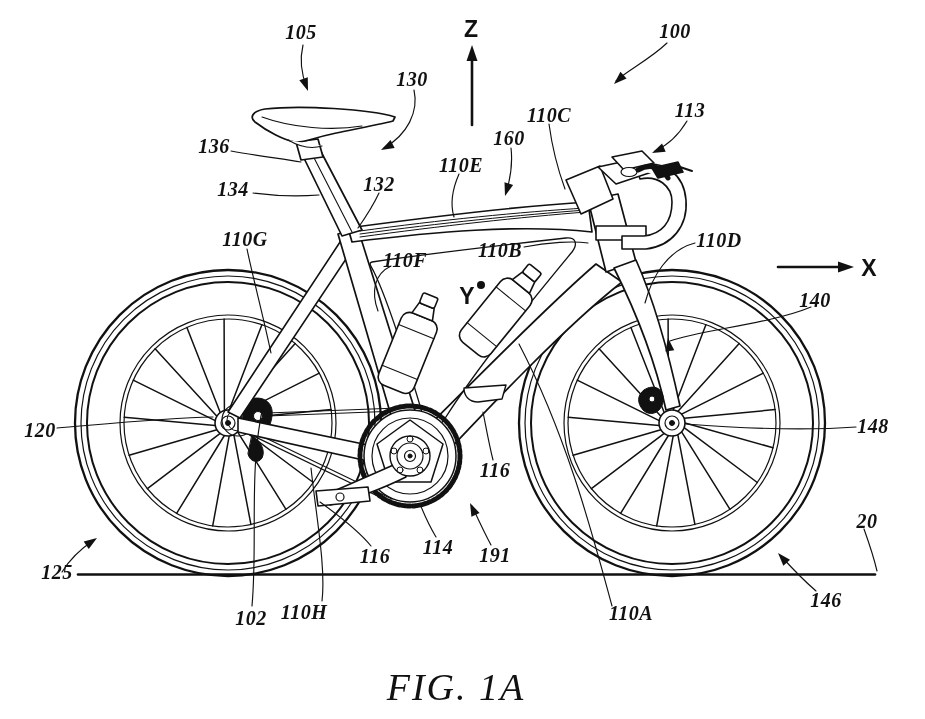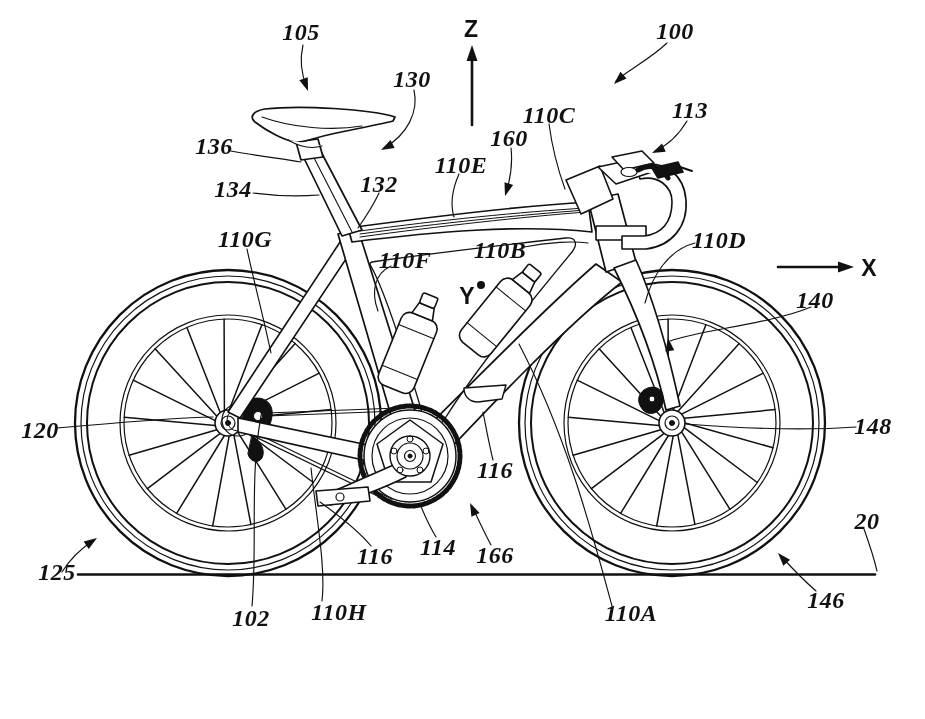--- a/index.html
+++ b/index.html
@@ -1,20 +1,20 @@
 <!DOCTYPE html>
 <html><head>
 <meta charset="utf-8">
 <style>
   html,body{margin:0;padding:0;background:#fff;}
   .stage{position:relative;width:925px;height:719px;background:#ffffff;overflow:hidden;
          font-family:"Liberation Serif",serif;color:#111;}
   .stage svg{position:absolute;left:0;top:0;}
   .lbl{position:absolute;transform:translate(-50%,-50%);font-style:italic;font-weight:600;
-       font-size:24px;letter-spacing:.5px;white-space:nowrap;color:#111;}
+       font-size:20px;letter-spacing:.5px;white-space:nowrap;color:#111;}
   .axis{position:absolute;transform:translate(-50%,-50%);font-family:"Liberation Sans",sans-serif;
         font-style:normal;font-weight:600;font-size:23px;color:#111;}
   .caption{position:absolute;left:456px;top:687px;transform:translate(-50%,-50%);
            font-style:italic;font-size:38px;letter-spacing:2px;color:#111;}
 </style>
 </head>
 <body>
 
 <div class="stage">
 
@@ -246,25 +246,26 @@
   <div class="lbl" style="left:405px;top:260px">110F</div>
   <div class="lbl" style="left:500px;top:250px">110B</div>
   <div class="lbl" style="left:719px;top:240px">110D</div>
   <div class="lbl" style="left:815px;top:300px">140</div>
   <div class="lbl" style="left:40px;top:430px">120</div>
   <div class="lbl" style="left:495px;top:470px">116</div>
   <div class="lbl" style="left:873px;top:426px">148</div>
   <div class="lbl" style="left:57px;top:572px">125</div>
   <div class="lbl" style="left:375px;top:556px">116</div>
   <div class="lbl" style="left:438px;top:547px">114</div>
-  <div class="lbl" style="left:495px;top:555px">166</div>
+  <div class="lbl" style="left:495px;top:555px">191</div>
   <div class="lbl" style="left:631px;top:613px">110A</div>
   <div class="lbl" style="left:867px;top:521px">20</div>
   <div class="lbl" style="left:826px;top:600px">146</div>
   <div class="lbl" style="left:251px;top:618px">102</div>
-  <div class="lbl" style="left:339px;top:612px">110H</div>
+  <div class="lbl" style="left:304px;top:612px">110H</div>
   <div class="axis" style="left:471px;top:29px">Z</div>
   <div class="axis" style="left:869px;top:268px">X</div>
   <div class="axis" style="left:467px;top:296px">Y</div>
 </div>
 
+<div class="caption">FIG. 1A</div>
 
 </div>
 
 </body></html>

